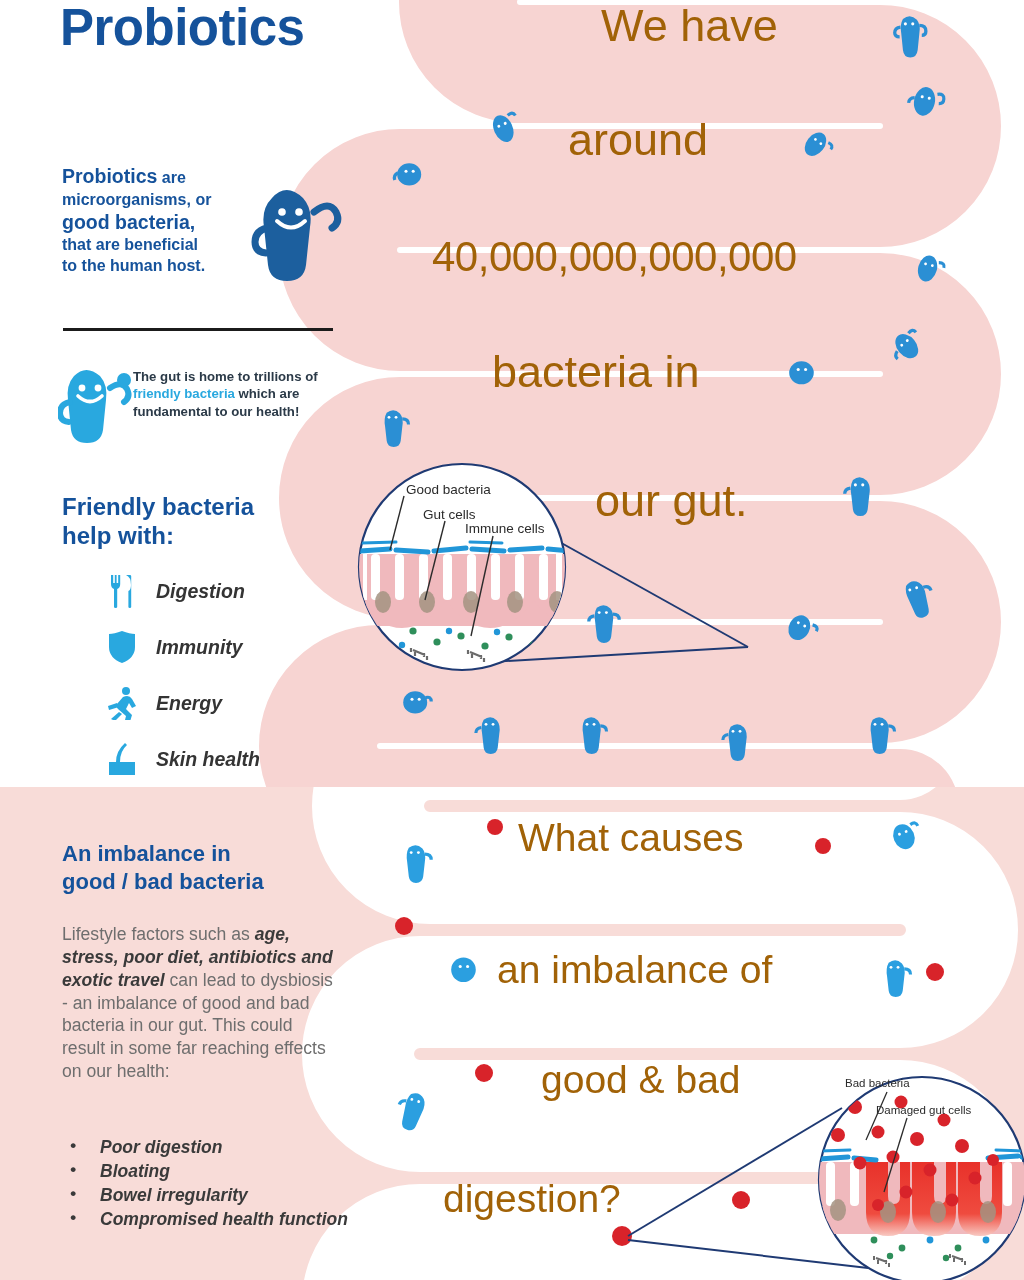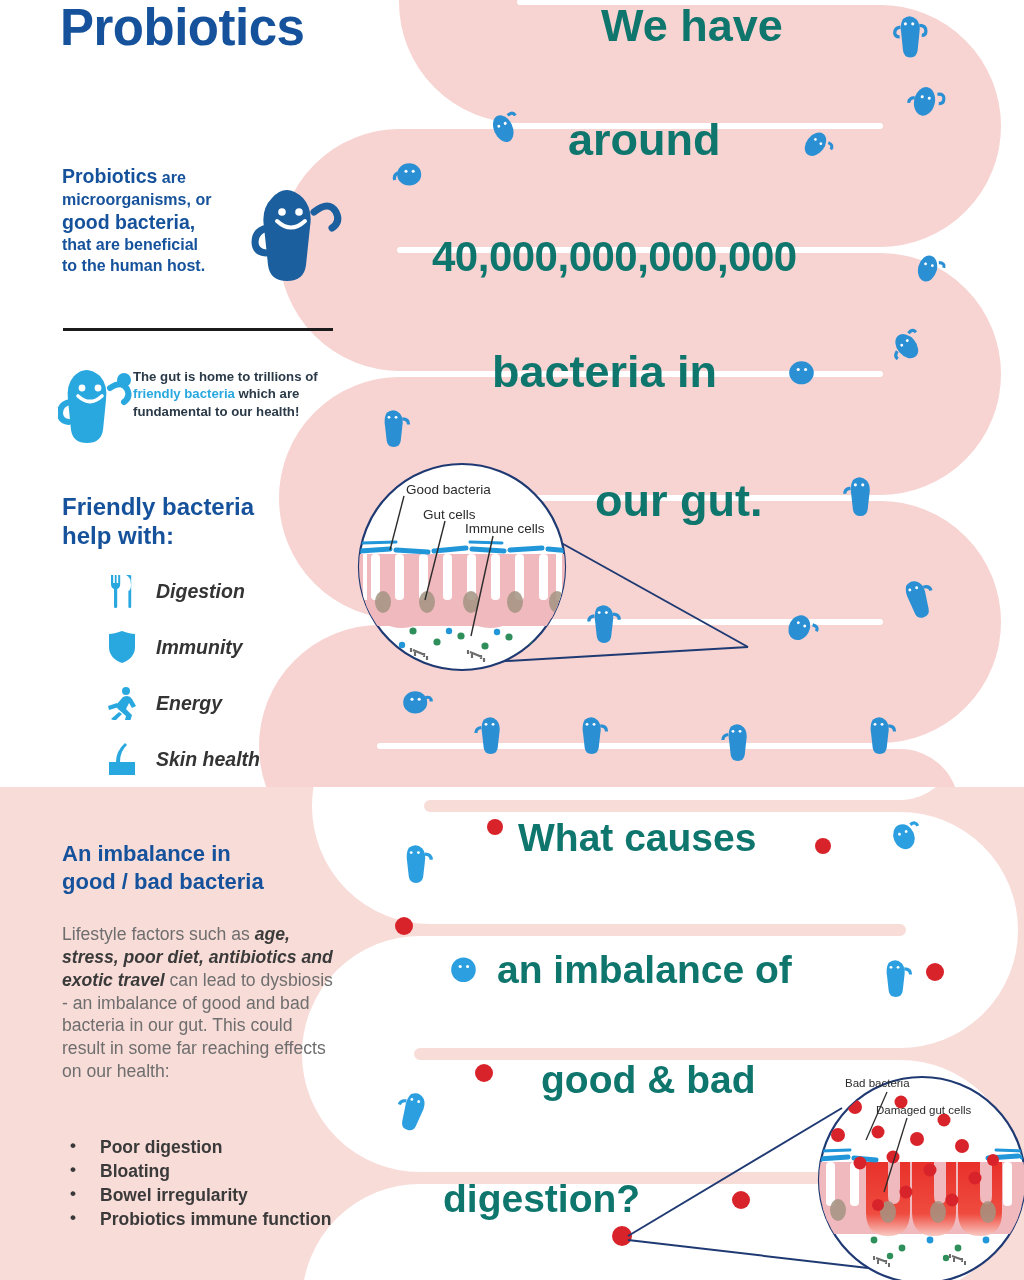--- a/index.html
+++ b/index.html
@@ -59,33 +59,33 @@
   .imb-body{
     position:absolute;left:62px;top:923px;width:272px;
     font-size:17.6px;line-height:1.30;color:#6e6e6e;
   }
   .imb-body b{color:#3a3a3a;font-style:italic;}
   .imb-list{
     position:absolute;left:62px;top:1135px;width:290px;
     margin:0;padding:0;list-style:none;
   }
   .imb-list li{
-    font-size:17.5px;font-weight:bold;color:#3a3a3a;
+    font-size:17.5px;font-weight:bold;font-style:italic;color:#3a3a3a;
     line-height:1.38;padding-left:38px;position:relative;
   }
   .imb-list li::before{
     content:"\2022";position:absolute;left:8px;top:-1px;font-size:17px;color:#3a3a3a;
   }
 
   
   .gutsvg{position:absolute;left:0;top:0;}
 
   
   .hl-word{
-    position:absolute;color:#0f766e;font-weight:bold;white-space:nowrap;
+    position:absolute;color:#a16207;font-weight:normal;white-space:nowrap;
     line-height:1;
   }
   .w-wehave{left:601px;top:3px;font-size:45px;}
   .w-around{left:568px;top:117px;font-size:45px;}
   .w-number{left:432px;top:236px;font-size:42px;letter-spacing:-0.5px;}
   .w-bacteriain{left:492px;top:349px;font-size:45px;}
   .w-ourgut{left:595px;top:478px;font-size:45px;}
   .w-whatcauses{left:518px;top:818px;font-size:39px;text-align:right;}
   .w-imbalance{left:497px;top:950px;font-size:39px;}
   .w-goodbad{left:541px;top:1060px;font-size:39px;}
@@ -576,21 +576,21 @@
   </div>
 
   <div class="imb-body">
     <span>Lifestyle factors such as </span><b>age, stress, poor diet, antibiotics and exotic travel</b><span> can lead to dysbiosis - an imbalance of good and bad bacteria in our gut. This could result in some far reaching effects on our health:</span>
   </div>
 
   <ul class="imb-list">
     <li>Poor digestion</li>
     <li>Bloating</li>
     <li>Bowel irregularity</li>
-    <li>Probiotics immune function</li>
+    <li>Compromised health function</li>
   </ul>
 
   <div class="hl-word w-whatcauses">What causes</div>
   <div class="hl-word w-imbalance">an imbalance of</div>
   <div class="hl-word w-goodbad">good &amp; bad</div>
   <div class="hl-word w-bacteriaq">digestion?</div>
 
   <div class="mag-label ml-bad">Bad bacteria</div>
   <div class="mag-label ml-dmg">Damaged gut cells</div>
 

